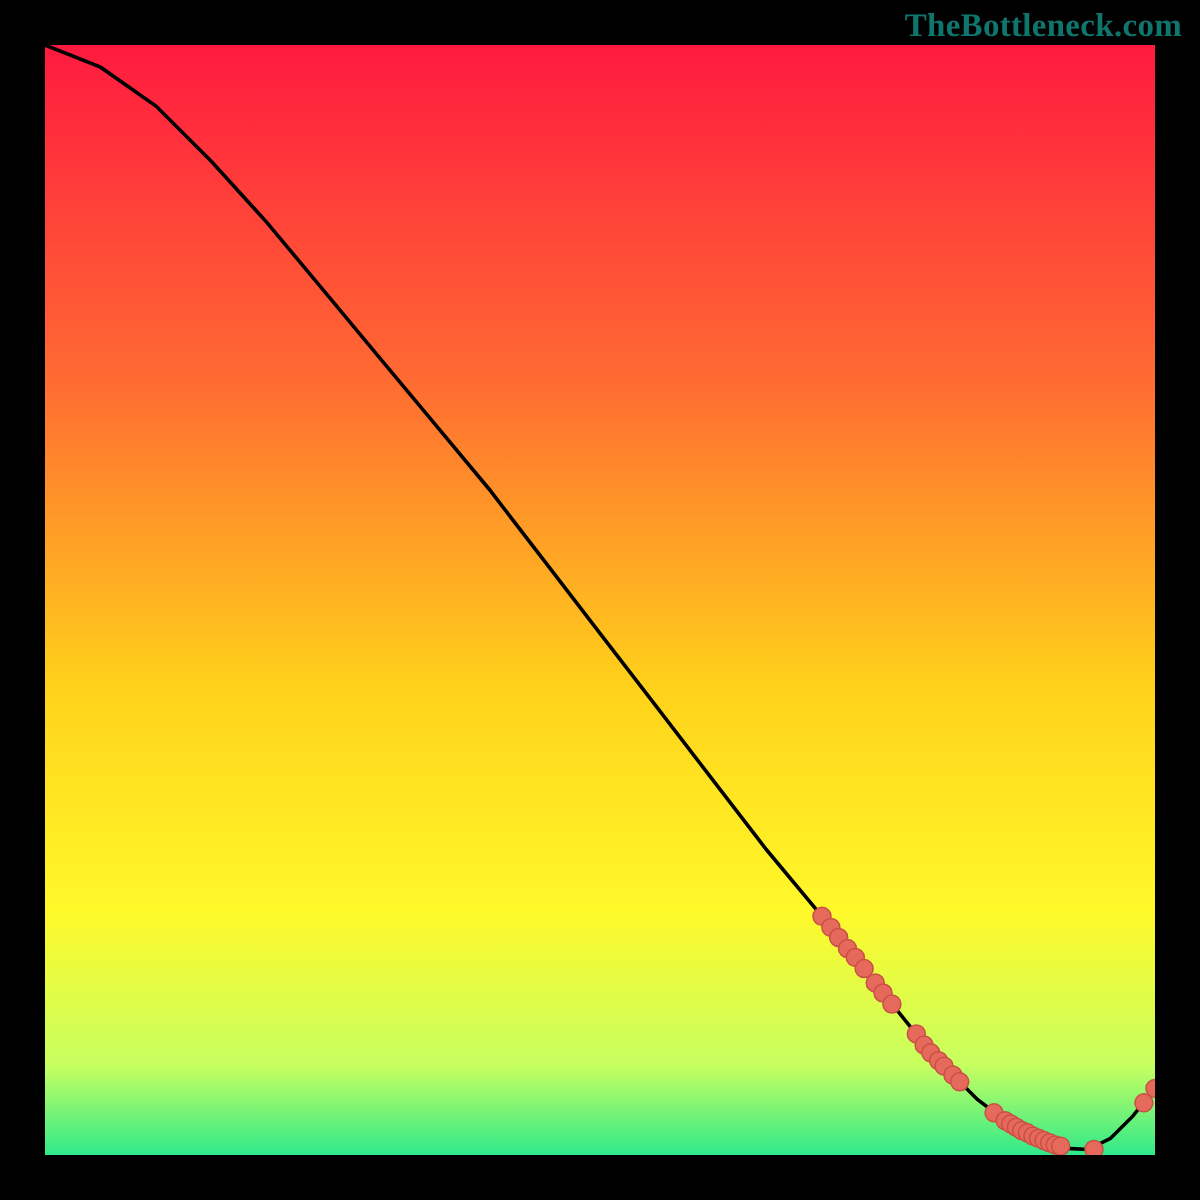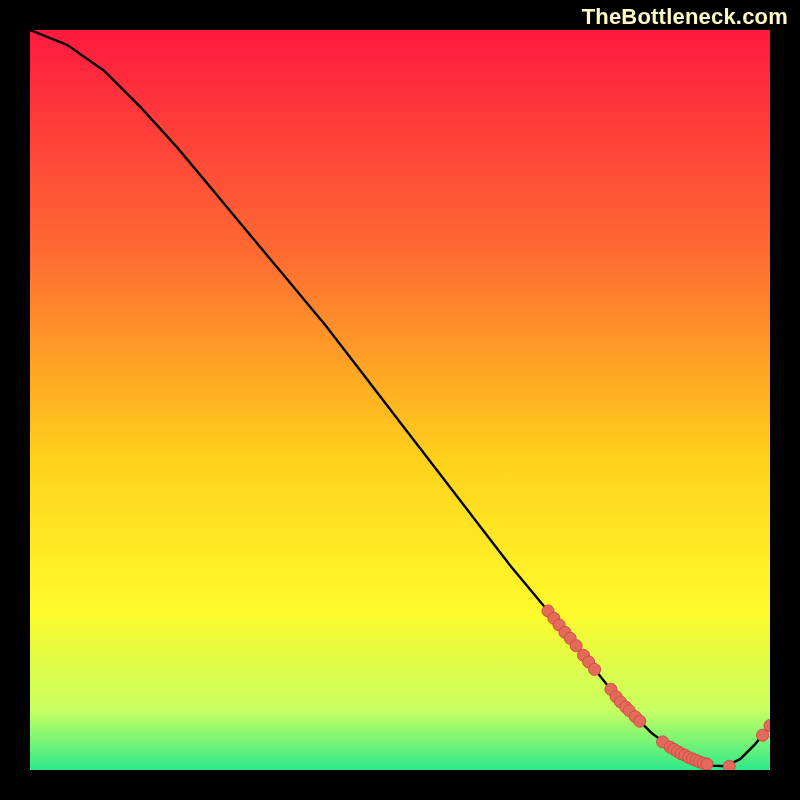--- a/index.html
+++ b/index.html
@@ -14,25 +14,26 @@
   .stage {
     position: relative;
     width: 800px;
     height: 800px;
     background: #000;
   }
   .watermark {
     position: absolute;
     top: 4px;
     right: 12px;
-    color: #fef9c3;
+    color: #0f766e;
     font-size: 22px;
     font-weight: 600;
     letter-spacing: 0.2px;
     user-select: none;
+    font-family: Liberation Serif, serif;
   }
   .plot {
     position: absolute;
     left: 30px;
     top: 30px;
     width: 740px;
     height: 740px;
   }
   svg { display: block; }
 </style>

